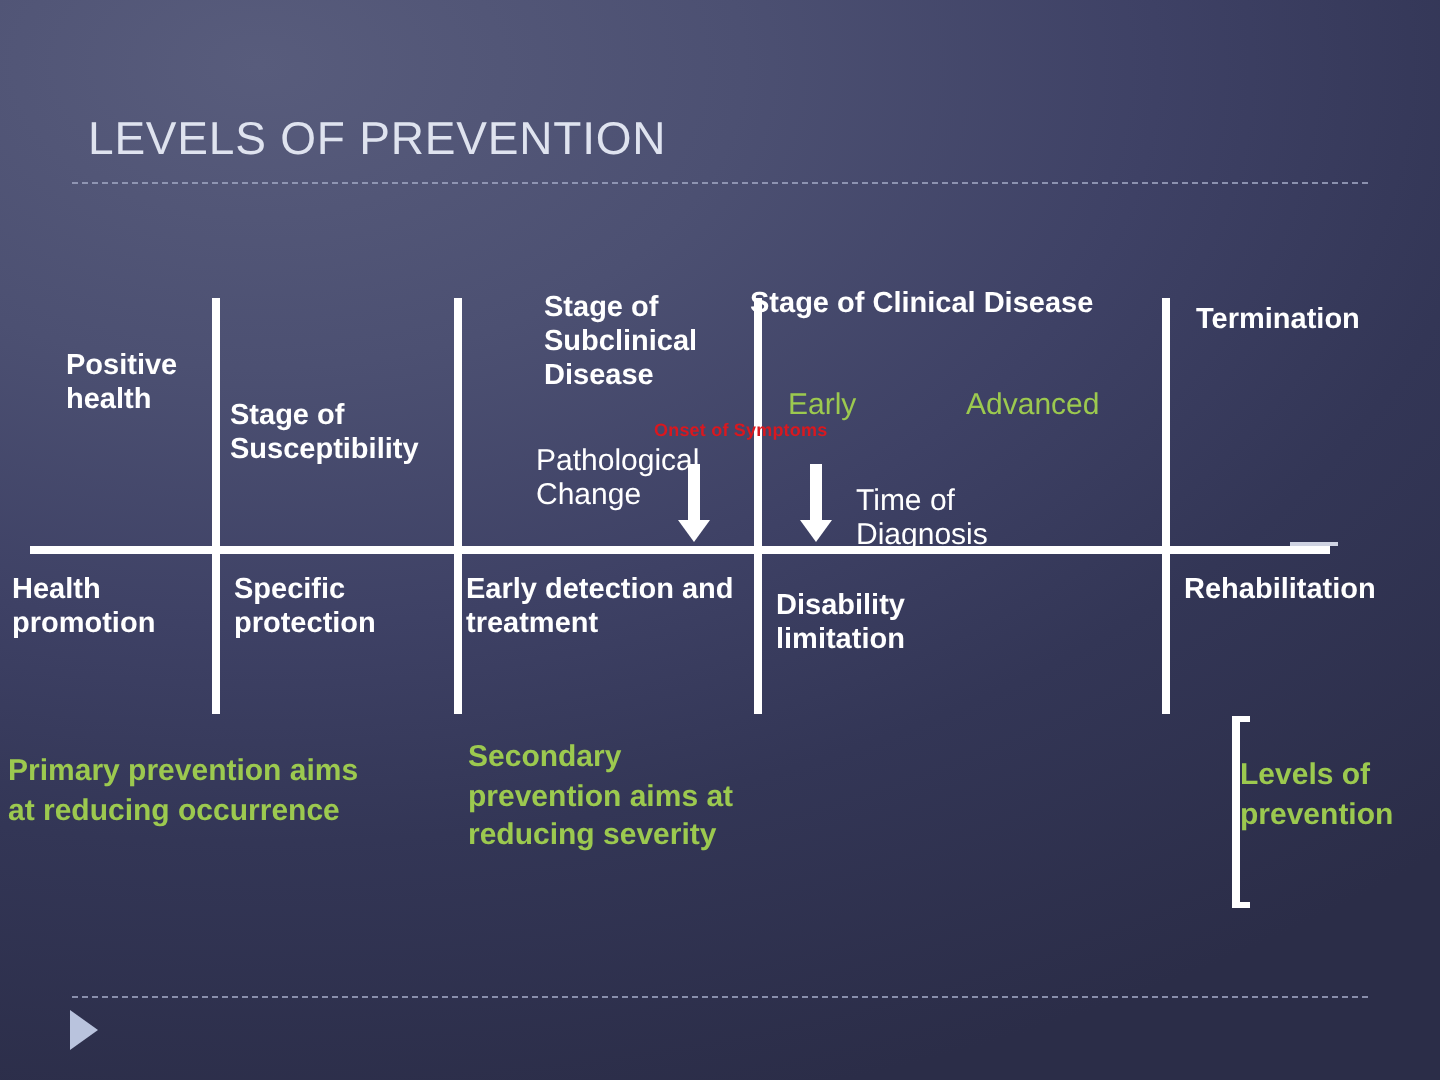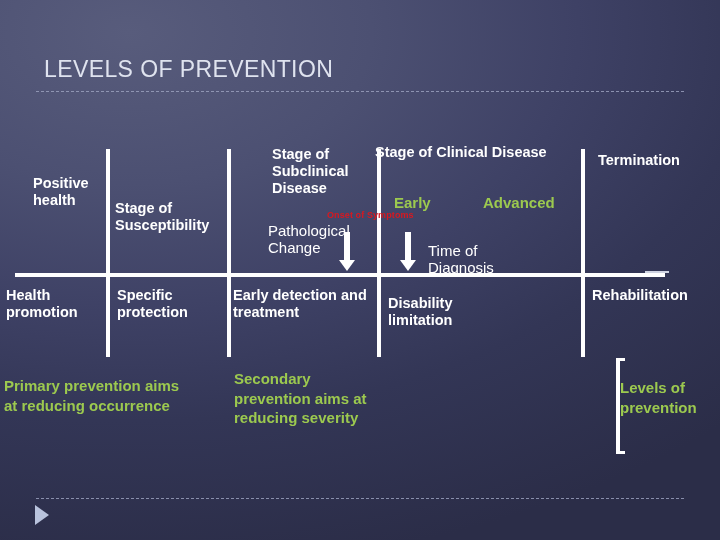--- a/index.html
+++ b/index.html
@@ -86,21 +86,21 @@
   }
   .s-positive   { left: 33px;  top: 35px; width: 72px; }
   .s-suscept    { left: 115px; top: 20px; width: 98px; margin-top: 40px; }
   .s-subclin    { left: 236px; top: 6px;  width: 130px; margin-left: 36px; }
   .s-clinical   { left: 375px; top: 4px;  width: 190px; }
   .s-terminate  { left: 598px; top: 12px; width: 86px; }
 
   .sub-green {
     position: absolute;
     color: #9cc94f;
-    font-weight: bold;
+    font-weight: normal;
     font-size: 15px;
     white-space: nowrap;
   }
   .g-early    { left: 394px; top: 54px; }
   .g-advanced { left: 483px; top: 54px; }
 
   .onset {
     position: absolute;
     left: 327px;
     top: 70px;

